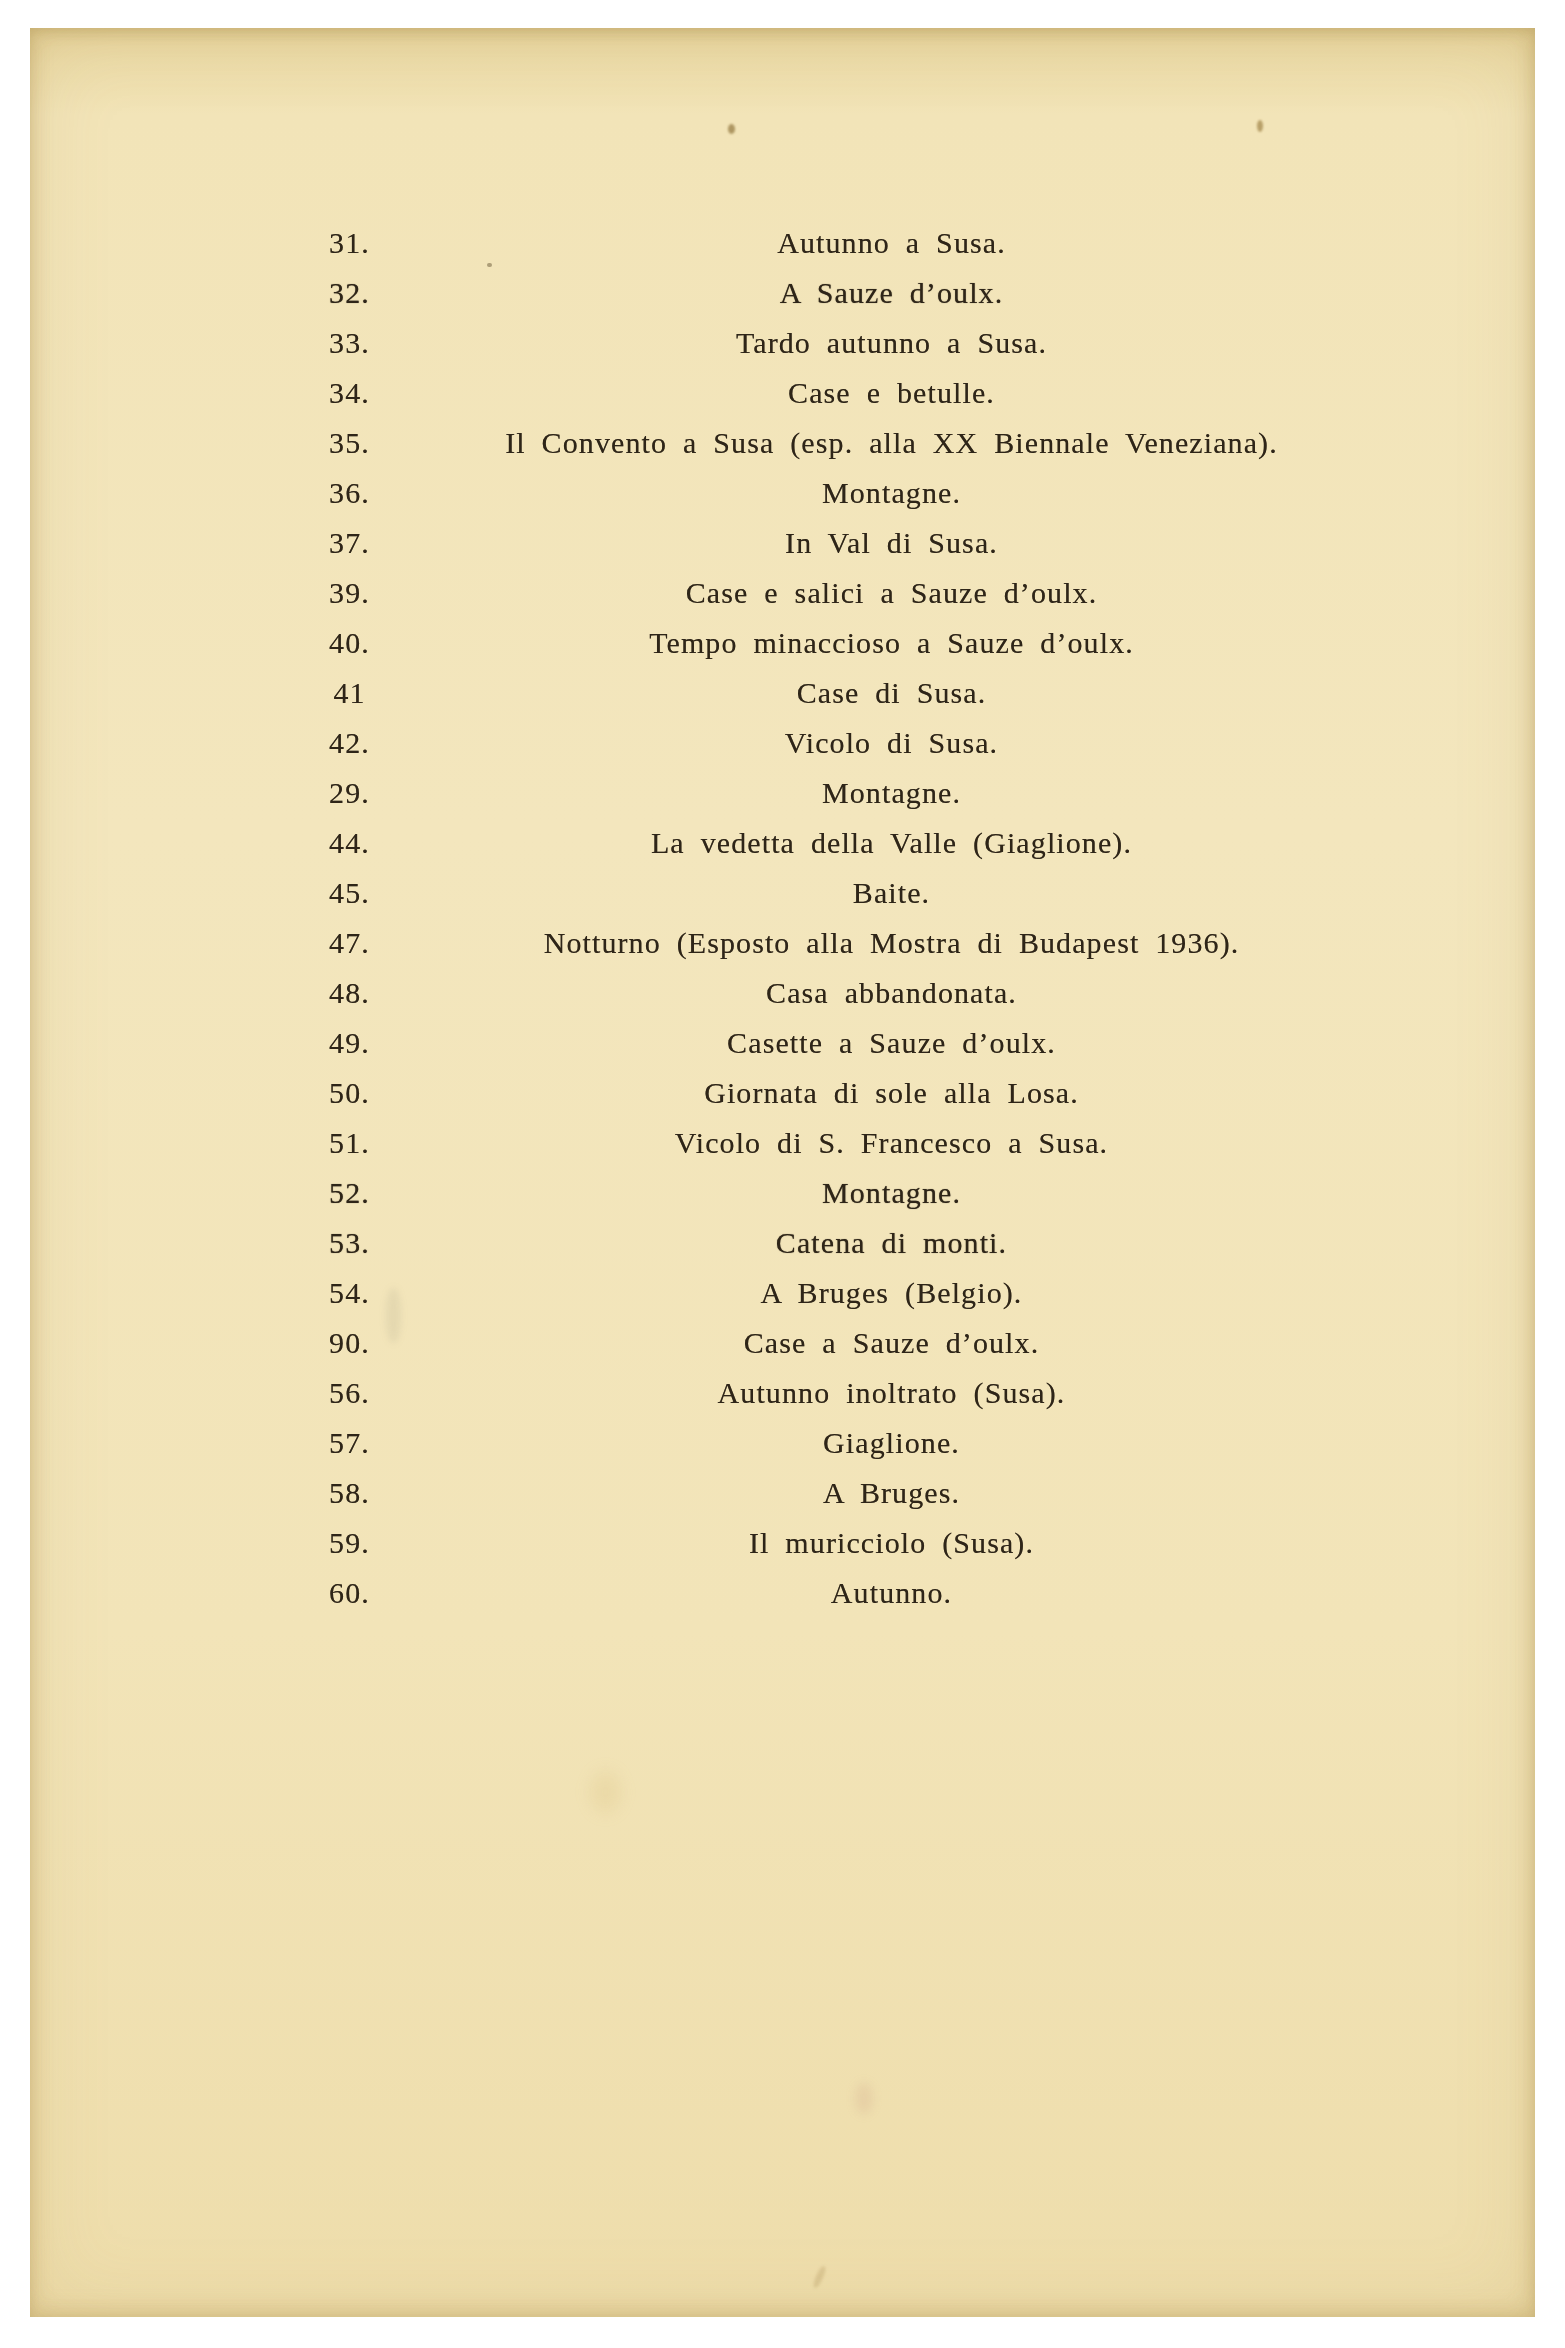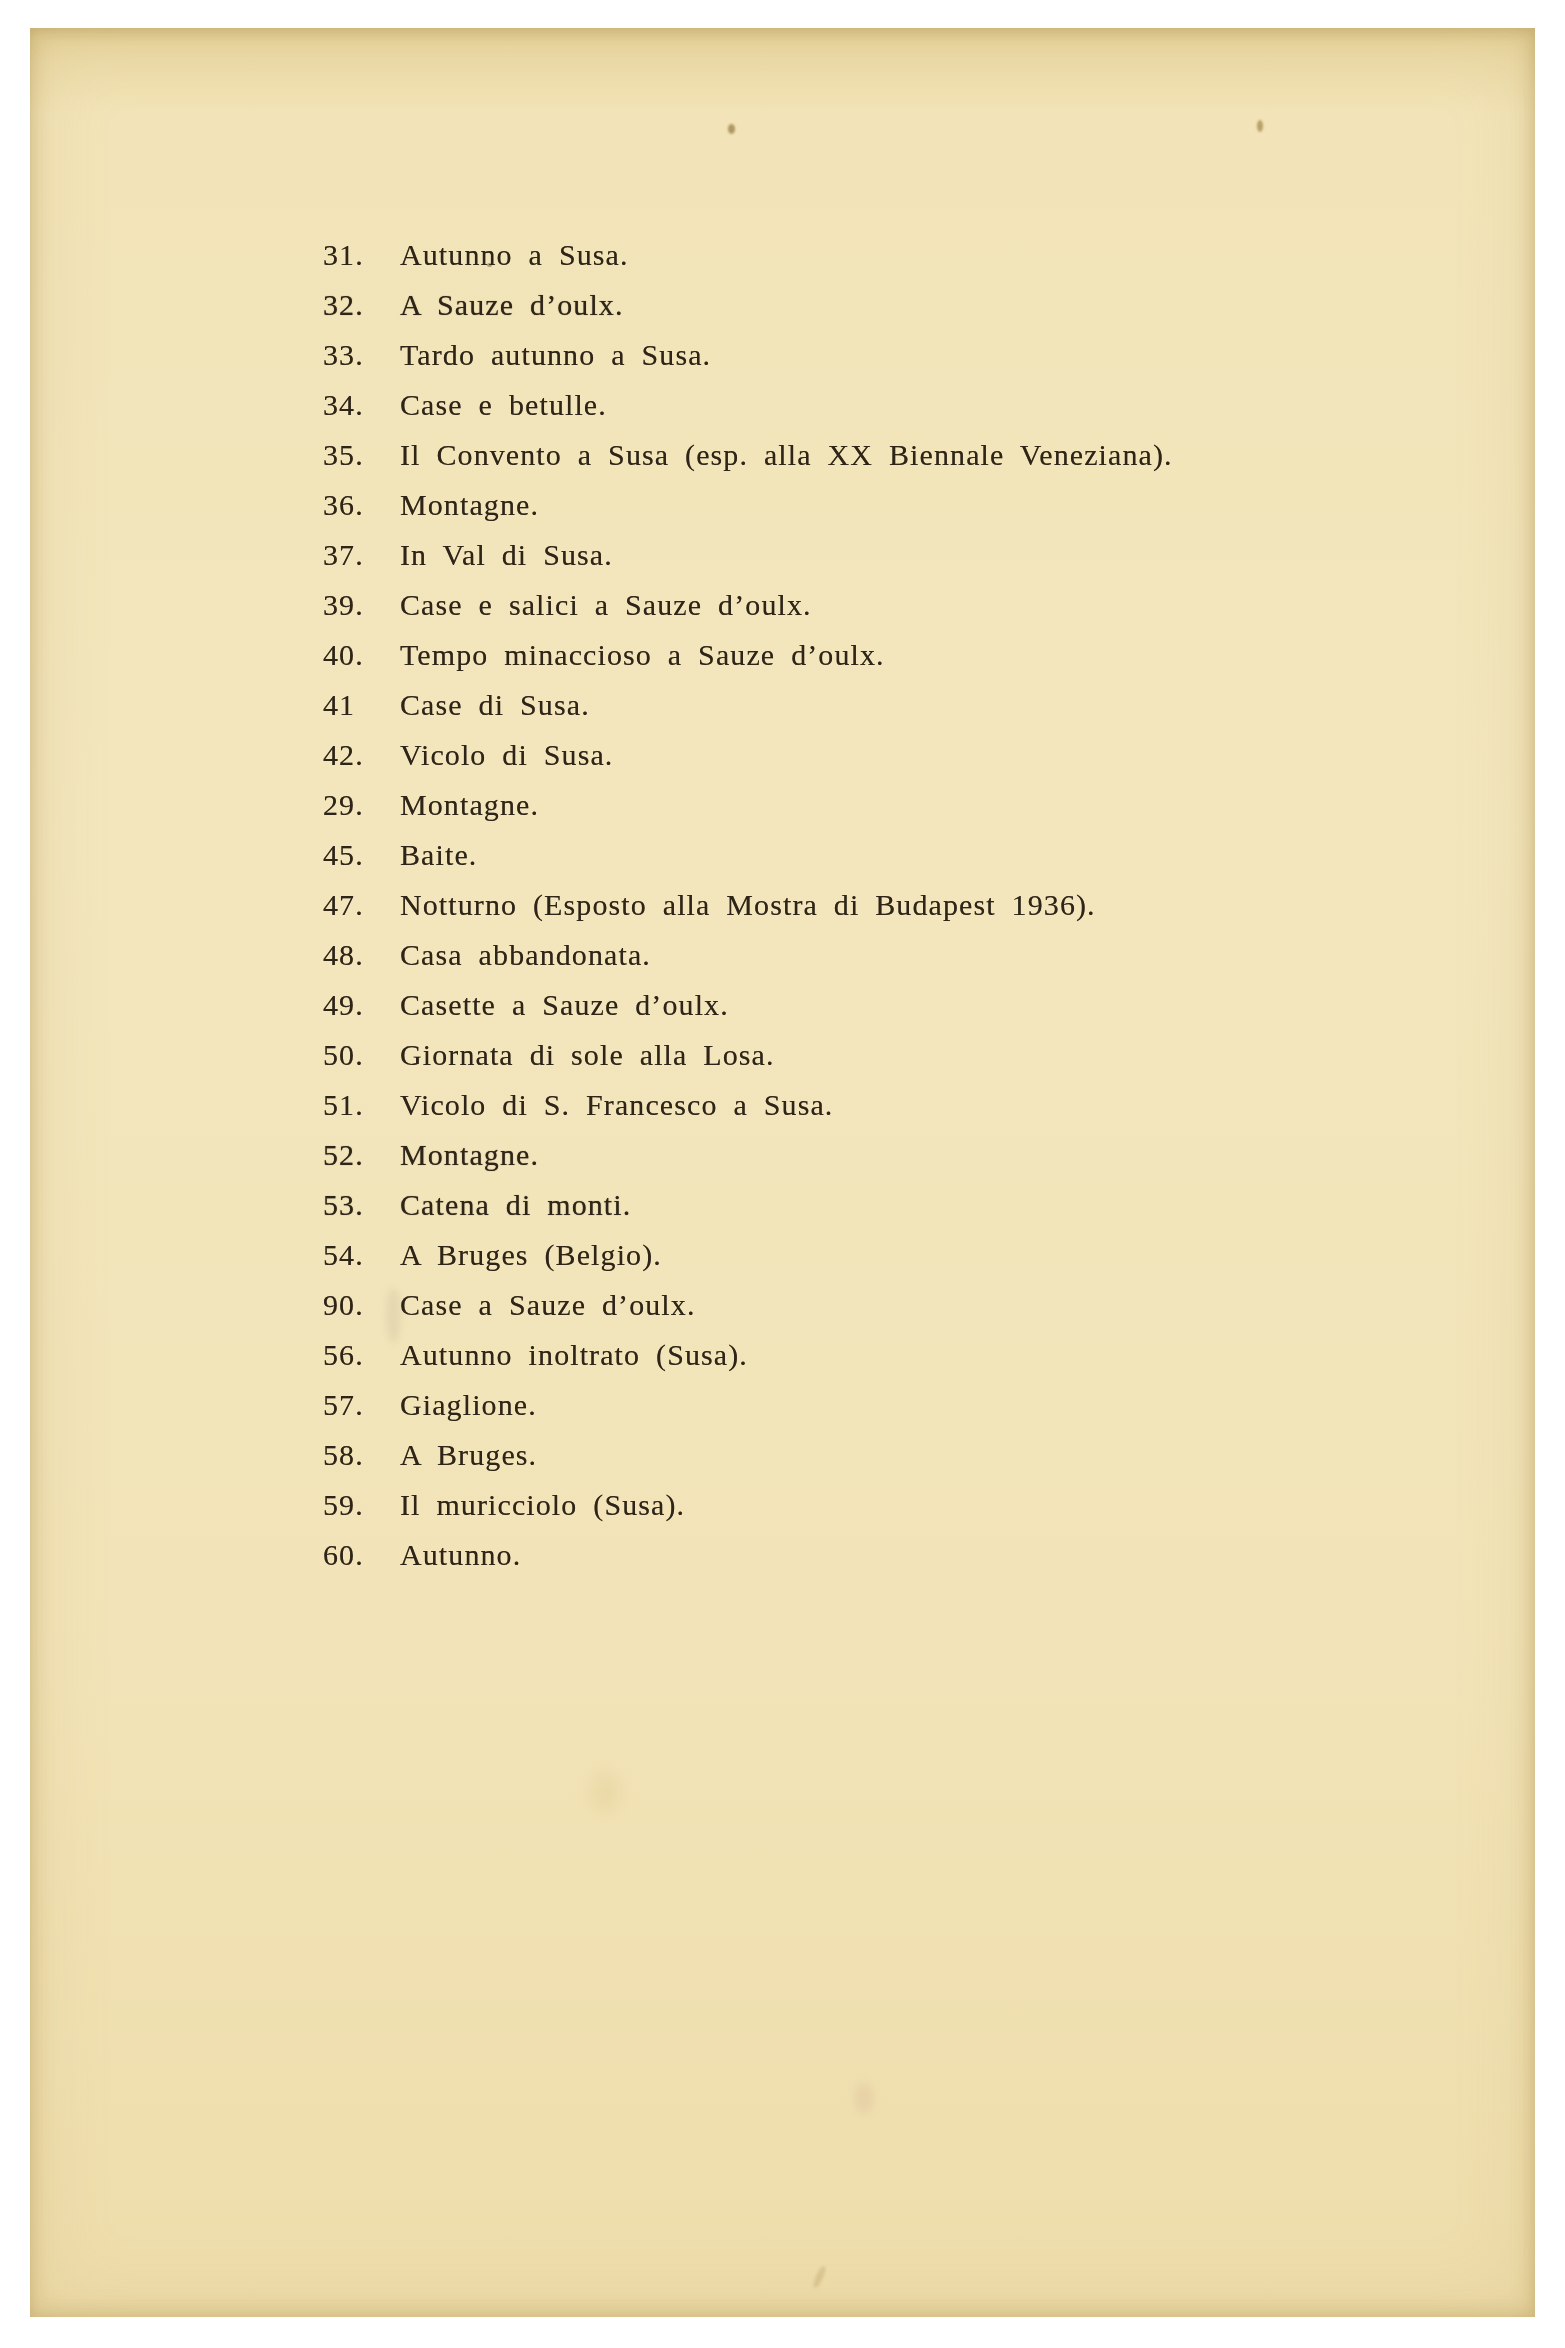--- a/index.html
+++ b/index.html
@@ -40,28 +40,29 @@
       inset 0 -7.3px 22px rgba(172, 142, 72, 0.14),
       inset 0 3.7px 9.2px rgba(150, 125, 60, 0.18);
   }
 
   .catalog-list {
     position: absolute;
     left: 281px;   
     top: 190px;    
     width: 1084px;
     list-style: none;
-    margin: 12px;
+    margin: 0;
     padding: 0;
     color: #2e2518;
     font-size: 30px;
     line-height: 50px;
     letter-spacing: 1.1px;
     word-spacing: 7.3px;
     text-shadow: 0 0 0.6px rgba(46, 37, 24, 0.55);
+    text-align: center;
   }
 
   .catalog-list li {
     display: flex;
     height: 50px;
     white-space: nowrap;
   }
 
   .item-number {
     flex: none;
@@ -150,20 +151,24 @@
   <li>
     <span class="item-number">42.</span>
     <span class="item-title">Vicolo di Susa.</span>
   </li>
 
   <li>
     <span class="item-number">29.</span>
     <span class="item-title">Montagne.</span>
   </li>
 
+  <li>
+    <span class="item-number">44.</span>
+    <span class="item-title">La vedetta della Valle (Giaglione).</span>
+  </li>
 
   <li>
     <span class="item-number">45.</span>
     <span class="item-title">Baite.</span>
   </li>
 
 
   <li>
     <span class="item-number">47.</span>
     <span class="item-title">Notturno (Esposto alla Mostra di Budapest 1936).</span>

